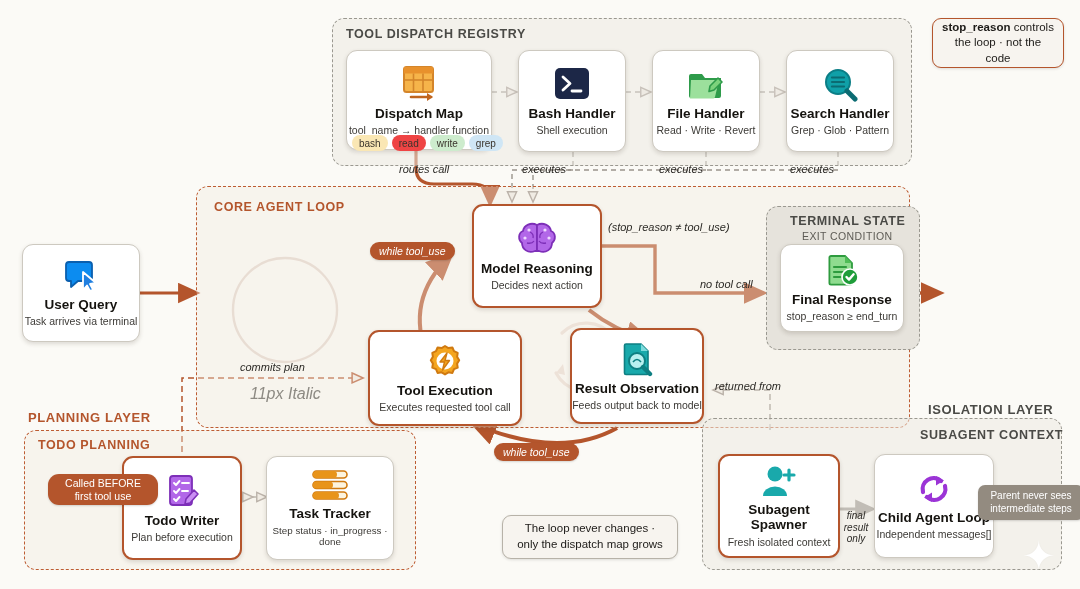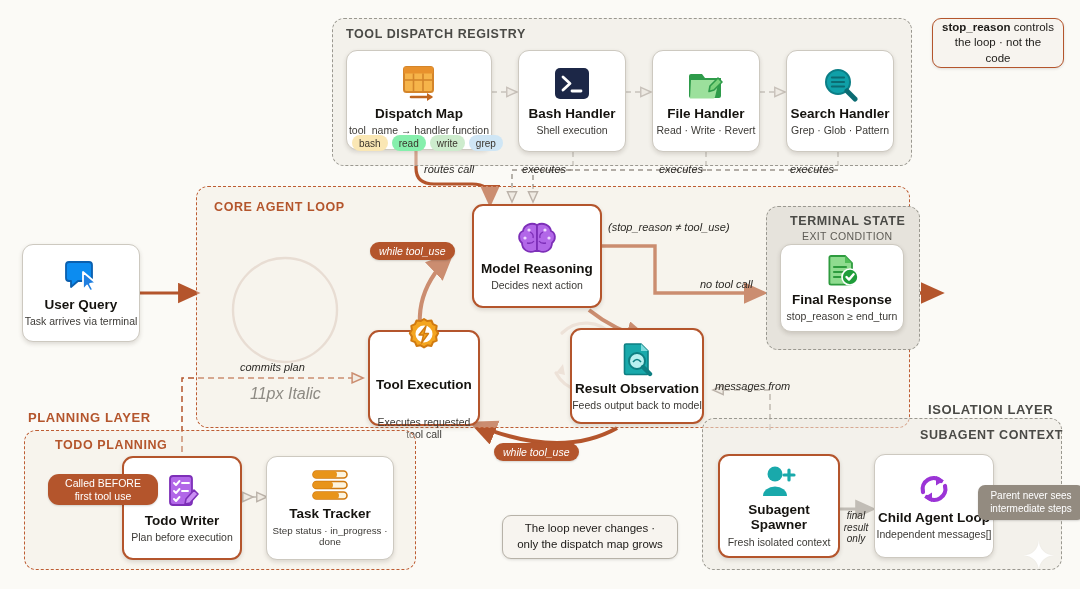--- a/index.html
+++ b/index.html
@@ -142,21 +142,21 @@
         <path d="M14,33 H34" stroke="#c0651e" stroke-width="2.6" stroke-linecap="round"></path>
         <path d="M30,29 L36,33 L30,37 z" fill="#c0651e"></path>
       </svg>
     </span>
     <div class="ttl">Dispatch Map</div>
     <div class="sub">tool_name → handler function</div>
   </div>
 
   <div class="chips" style="left:352px;top:135px;">
     <span class="chip" style="background:#fae7b4;">bash</span>
-    <span class="chip" style="background:#86efac;">read</span>
+    <span class="chip" style="background:#ef4444;">read</span>
     <span class="chip" style="background:#cdeccd;">write</span>
     <span class="chip" style="background:#cfe6f5;">grep</span>
   </div>
 
   <div class="node plain" style="left:518px;top:50px;width:108px;height:102px;">
     <span class="ico">
       <svg width="42" height="36" viewBox="0 0 42 36">
         <rect x="4" y="2" width="34" height="31" rx="5" fill="#1c2747"></rect>
         <path d="M12,11 L19,17.5 L12,24" fill="none" stroke="#fff" stroke-width="2.8" stroke-linecap="round" stroke-linejoin="round"></path>
         <line x1="21" y1="25" x2="30" y2="25" stroke="#fff" stroke-width="2.8" stroke-linecap="round"></line>
@@ -185,21 +185,21 @@
         <line x1="13" y1="11.5" x2="25" y2="11.5" stroke="#0b6b72" stroke-width="2.2" stroke-linecap="round"></line>
         <line x1="13" y1="16" x2="25" y2="16" stroke="#0b6b72" stroke-width="2.2" stroke-linecap="round"></line>
         <line x1="13" y1="20.5" x2="25" y2="20.5" stroke="#0b6b72" stroke-width="2.2" stroke-linecap="round"></line>
         <line x1="28" y1="25" x2="36" y2="33" stroke="#0b6b72" stroke-width="5" stroke-linecap="round"></line>
       </svg>
     </span>
     <div class="ttl">Search Handler</div>
     <div class="sub">Grep · Glob · Pattern</div>
   </div>
 
-  <div class="elabel" style="left:424px;top:163px;">routes call</div>
+  <div class="elabel" style="left:399px;top:163px;">routes call</div>
   <div class="elabel" style="left:522px;top:163px;">executes</div>
   <div class="elabel" style="left:659px;top:163px;">executes</div>
   <div class="elabel" style="left:790px;top:163px;">executes</div>
 
   <div class="callout orange-b" style="left:932px;top:18px;width:132px;height:50px;">
     <div>
       <b>stop_reason</b><span> controls</span><br>
       <span>the loop · not the code</span>
     </div>
   </div>
@@ -216,21 +216,21 @@
         <circle cx="13" cy="9" r="1.6" fill="#efd9ff"></circle>
           <circle cx="29" cy="9" r="1.6" fill="#efd9ff"></circle>
         <circle cx="9" cy="17" r="1.6" fill="#efd9ff"></circle>
           <circle cx="33" cy="17" r="1.6" fill="#efd9ff"></circle>
       </svg>
     </span>
     <div class="ttl">Model Reasoning</div>
     <div class="sub">Decides next action</div>
   </div>
 
-  <div class="node orange" style="left:368px;top:330px;width:112px;height:96px;gap:21px;">
+  <div class="node orange" style="left:368px;top:330px;width:154px;height:96px;">
     <span class="ico">
       <svg width="40" height="36" viewBox="0 0 40 36">
         <path d="M20,3 l3.4,2.1 4-0.6 1.6,3.7 3.7,1.6 -0.6,4 2.1,3.4 -2.1,3.4 0.6,4 -3.7,1.6 -1.6,3.7 -4,-0.6 -3.4,2.1 -3.4,-2.1 -4,0.6 -1.6,-3.7 -3.7,-1.6 0.6,-4 -2.1,-3.4 2.1,-3.4 -0.6,-4 3.7,-1.6 1.6,-3.7 4,0.6 z" fill="#f4a51f" stroke="#d07a10" stroke-width="2" stroke-linejoin="round"></path>
         <circle cx="20" cy="18" r="8.5" fill="#fff"></circle>
         <path d="M22,10 L15,19 h4.5 l-2,8 7,-9.5 h-4.5 z" fill="#f4a51f" stroke="#d07a10" stroke-width="1.4" stroke-linejoin="round"></path>
       </svg>
     </span>
     <div class="ttl">Tool Execution</div>
     <div class="sub">Executes requested tool call</div>
   </div>
@@ -248,21 +248,21 @@
     <div class="ttl">Result Observation</div>
     <div class="sub">Feeds output back to model</div>
   </div>
 
   <div class="pill" style="left:370px;top:242px;">while tool_use</div>
   <div class="pill" style="left:494px;top:443px;">while tool_use</div>
   <div class="elabel" style="left:608px;top:221px;">(stop_reason ≠ tool_use)</div>
   <div class="elabel" style="left:700px;top:278px;">no tool call</div>
   <div class="elabel" style="left:240px;top:361px;">commits plan</div>
   <div class="elabel small" style="left:250px;top:385px;">11px Italic</div>
-  <div class="elabel" style="left:715px;top:380px;">messages from</div>
+  <div class="elabel" style="left:715px;top:380px;">returned from</div>
 
   <div class="node plain" style="left:22px;top:244px;width:118px;height:98px;">
     <span class="ico">
       <svg width="40" height="34" viewBox="0 0 40 34">
         <path d="M8,3 h20 a3,3 0 0 1 3,3 v13 a3,3 0 0 1 -3,3 h-11 l-7,6 v-6 h-2 a3,3 0 0 1 -3,-3 V6 a3,3 0 0 1 3,-3 z" fill="#0c8cf0" stroke="#0a5fae" stroke-width="1.8" stroke-linejoin="round"></path>
         <path d="M22,13 L22,31 L26,26.5 L29,32 L32,30.5 L29,25 L35,24 z" fill="#1f7fe0" stroke="#fff" stroke-width="1.8" stroke-linejoin="round"></path>
       </svg>
     </span>
     <div class="ttl">User Query</div>
     <div class="sub">Task arrives via terminal</div>
@@ -284,21 +284,21 @@
         <path d="M24.5,23 L27,25.6 L31.6,20.3" fill="none" stroke="#fff" stroke-width="2.4" stroke-linecap="round" stroke-linejoin="round"></path>
       </svg>
     </span>
     <div class="ttl">Final Response</div>
     <div class="sub">stop_reason ≥ end_turn</div>
   </div>
 
 
   <div class="group-title orange" style="left:28px;top:410px;font-size:13px;">PLANNING LAYER</div>
   <div class="group dashed-orange" style="left:24px;top:430px;width:390px;height:138px;"></div>
-  <div class="group-title orange" style="left:38px;top:438px;margin-left:17px;">TODO PLANNING</div>
+  <div class="group-title orange" style="left:38px;top:438px;">TODO PLANNING</div>
 
   <div class="node orange" style="left:122px;top:456px;width:120px;height:104px;">
     <span class="ico">
       <svg width="40" height="36" viewBox="0 0 40 36">
         <rect x="8" y="3" width="22" height="29" rx="3" fill="#b267e8" stroke="#7d2fb8" stroke-width="1.8"></rect>
         <path d="M12,10 l2,2 l3.5,-4 M12,18 l2,2 l3.5,-4 M12,26 l2,2 l3.5,-4" fill="none" stroke="#fff" stroke-width="1.9" stroke-linecap="round" stroke-linejoin="round"></path>
         <line x1="20" y1="10" x2="27" y2="10" stroke="#fff" stroke-width="1.9" stroke-linecap="round"></line>
         <line x1="20" y1="18" x2="26" y2="18" stroke="#fff" stroke-width="1.9" stroke-linecap="round"></line>
         <path d="M24,26 L32,17 L36,21 L28,30 L23,31 z" fill="#c98ef2" stroke="#7d2fb8" stroke-width="1.6" stroke-linejoin="round"></path>
       </svg>

